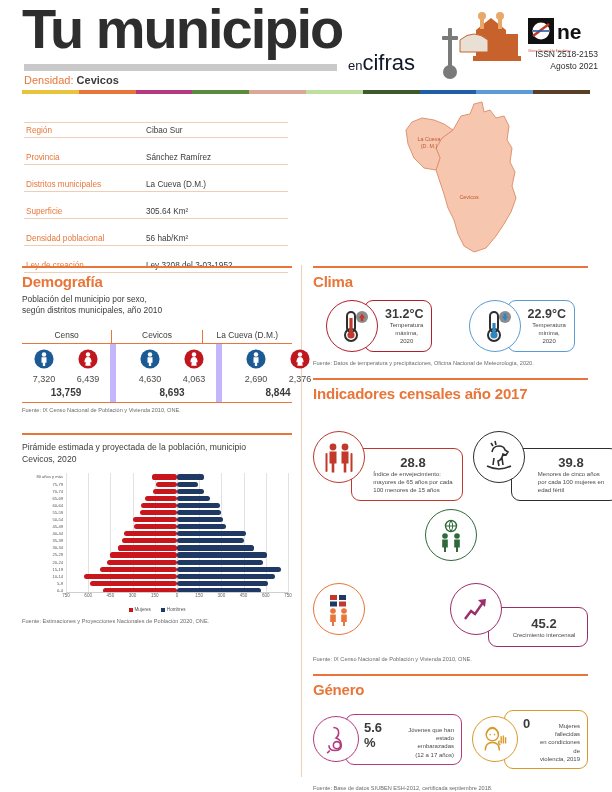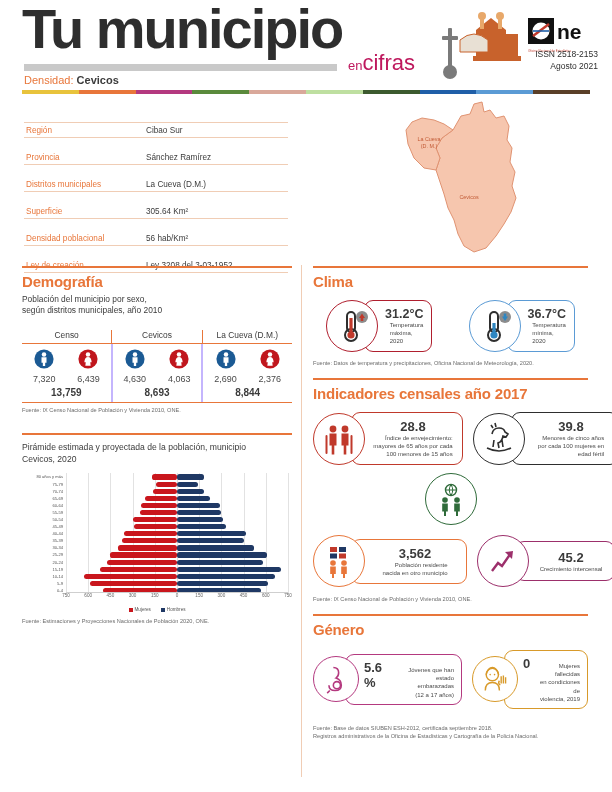--- a/index.html
+++ b/index.html
@@ -18,21 +18,21 @@
     position: absolute; left: 22px; top: 2px;
     display: flex; align-items: flex-end;
   }
   .main-title {
     font-size: 56px; font-weight: bold; letter-spacing: -2px;
     color: #2e2e2e; line-height: 0.95;
     font-family: "Liberation Sans", sans-serif;
   }
   .encifras {
     position: absolute; left: 348px; top: 52px;
-    color: #be185d; font-size: 20px; line-height: 1;
+    color: #0f172a; font-size: 20px; line-height: 1;
   }
   .encifras .en { font-size: 13px; }
   .encifras .cifras { font-size: 22px; }
 
   .grey-rule {
     position: absolute; left: 24px; top: 64px;
     width: 313px; height: 7px; background: #c9c9c9;
   }
   .municipio-line {
     position: absolute; left: 24px; top: 74px;
@@ -98,21 +98,21 @@
 
   
   .demo { margin-top: 13px; }
   .demo-head { display: flex; border-bottom: 1px solid #e8763a; }
   .demo-head div {
     flex: 1; text-align: center; font-size: 8.4px; padding-bottom: 3px; color: #3b3b3b;
   }
   .demo-head div + div { border-left: 1px solid #e8763a; }
   .demo-body { display: flex; }
   .demo-grp { flex: 1; padding-top: 5px; }
-  .demo-grp + .demo-grp { border-left: 2px solid #c4b5fd; }
+  .demo-grp + .demo-grp { border-left: 6px solid #c4b5fd; padding-left: 12px; }
   .demo-pair { display: flex; justify-content: space-around; }
   .demo-cell { text-align: center; width: 44px; }
   .demo-num { font-size: 9px; color: #4a4a4a; margin-top: 1px; }
   .demo-tot {
     text-align: center; font-size: 10px; font-weight: bold; color: #3b3b3b;
     padding: 3px 0 4px;
   }
   .demo-bottomline { height: 1px; background: #e8763a; }
   .demo-fuente { margin-top: 4px; }
 
@@ -160,24 +160,24 @@
     position: relative; z-index: 2; flex: 0 0 52px;
   }
   .badge-plate {
     margin-left: -14px; border: 1.4px solid #999; border-radius: 9px;
     background: #fff; padding: 6px 8px 6px 20px; min-height: 40px;
     display: flex; flex-direction: column; justify-content: center;
   }
   .badge-val { font-size: 13px; font-weight: bold; color: #3b3b3b; }
   .badge-txt { font-size: 6px; color: #4a4a4a; line-height: 1.35; }
 
-  .clima-badge .badge-plate { text-align: left; align-items: flex-end; }
+  .clima-badge .badge-plate { text-align: center; align-items: flex-end; }
   .clima-val { font-size: 12.5px; font-weight: bold; color: #3b3b3b; }
 
-  .cen-badge .badge-plate { text-align: right; align-items: center; }
+  .cen-badge .badge-plate { text-align: left; align-items: center; margin-top: 36px; }
 
   .gen-badge .badge-plate { padding: 5px 7px 5px 18px; }
   .gen-inline { display: flex; align-items: baseline; gap: 4px; }
   .gen-val { font-size: 13px; font-weight: bold; color: #3b3b3b; }
   .gen-txt { font-size: 6px; color: #4a4a4a; line-height: 1.35; text-align: right; }
 
   .rowcenter { display: flex; justify-content: center; margin-top: 8px; }
 </style>
 </head>
 <body>
@@ -546,21 +546,21 @@
           <svg width="40" height="40" viewBox="0 0 40 40">
             <rect x="15" y="6" width="8" height="20" rx="4" fill="none" stroke="#2e2e2e" stroke-width="2"></rect>
             <circle cx="19" cy="29" r="6" fill="none" stroke="#2e2e2e" stroke-width="2"></circle>
             <circle cx="19" cy="29" r="3.6" fill="#2e86c1"></circle>
             <rect x="17.4" y="17" width="3.2" height="11" fill="#2e86c1"></rect>
             <circle cx="30" cy="11" r="6" fill="#8c8c8c"></circle>
             <path d="M30 15 L27 10.5 L28.7 10.5 L28.7 7.5 L31.3 7.5 L31.3 10.5 L33 10.5 Z" fill="#2e86c1"></path>
           </svg>
         </div>
         <div class="badge-plate" style="border-color:#5b9bd5;">
-          <div class="clima-val">36.7°C</div>
+          <div class="clima-val">22.9°C</div>
           <div class="badge-txt">
             <div>Temperatura</div>
             <div>mínima,</div>
             <div>2020</div>
           </div>
         </div>
       </div>
     </div>
 
     <div class="fuente" style="margin-top:8px;">Fuente: Datos de temperatura y precipitaciones, Oficina Nacional de Meteorología, 2020.</div>
@@ -643,27 +643,20 @@
               <rect x="17" y="9.5" width="7" height="5" fill="#c0392b"></rect>
               <g fill="#e8763a">
                 <circle cx="11" cy="19" r="2.8"></circle>
                 <path d="M8.2 22.5 h5.6 v7.5 h-1.8 v4 h-2 v-4 h-1.8 z"></path>
                 <circle cx="22" cy="19" r="2.8"></circle>
                 <path d="M19.2 22.5 h5.6 v7.5 h-1.8 v4 h-2 v-4 h-1.8 z"></path>
               </g>
             </g>
           </svg>
         </div>
-        <div class="badge-plate" style="border-color:#e8763a;width:116px;">
-          <div class="badge-val">3,562</div>
-          <div class="badge-txt">
-            <div>Población residente</div>
-            <div>nacida en otro municipio</div>
-          </div>
-        </div>
       </div>
 
       <div class="badge cen-badge">
         <div class="badge-circle" style="border-color:#9c2f6b;">
           <svg width="34" height="34" viewBox="0 0 34 34">
             <path d="M6 27 L12 19 L16 22 L25 9" fill="none" stroke="#9c2f6b" stroke-width="2.4"></path>
             <path d="M19 8 L27 7 L26 15 Z" fill="#9c2f6b"></path>
           </svg>
         </div>
         <div class="badge-plate" style="border-color:#9c2f6b;width:100px;">

